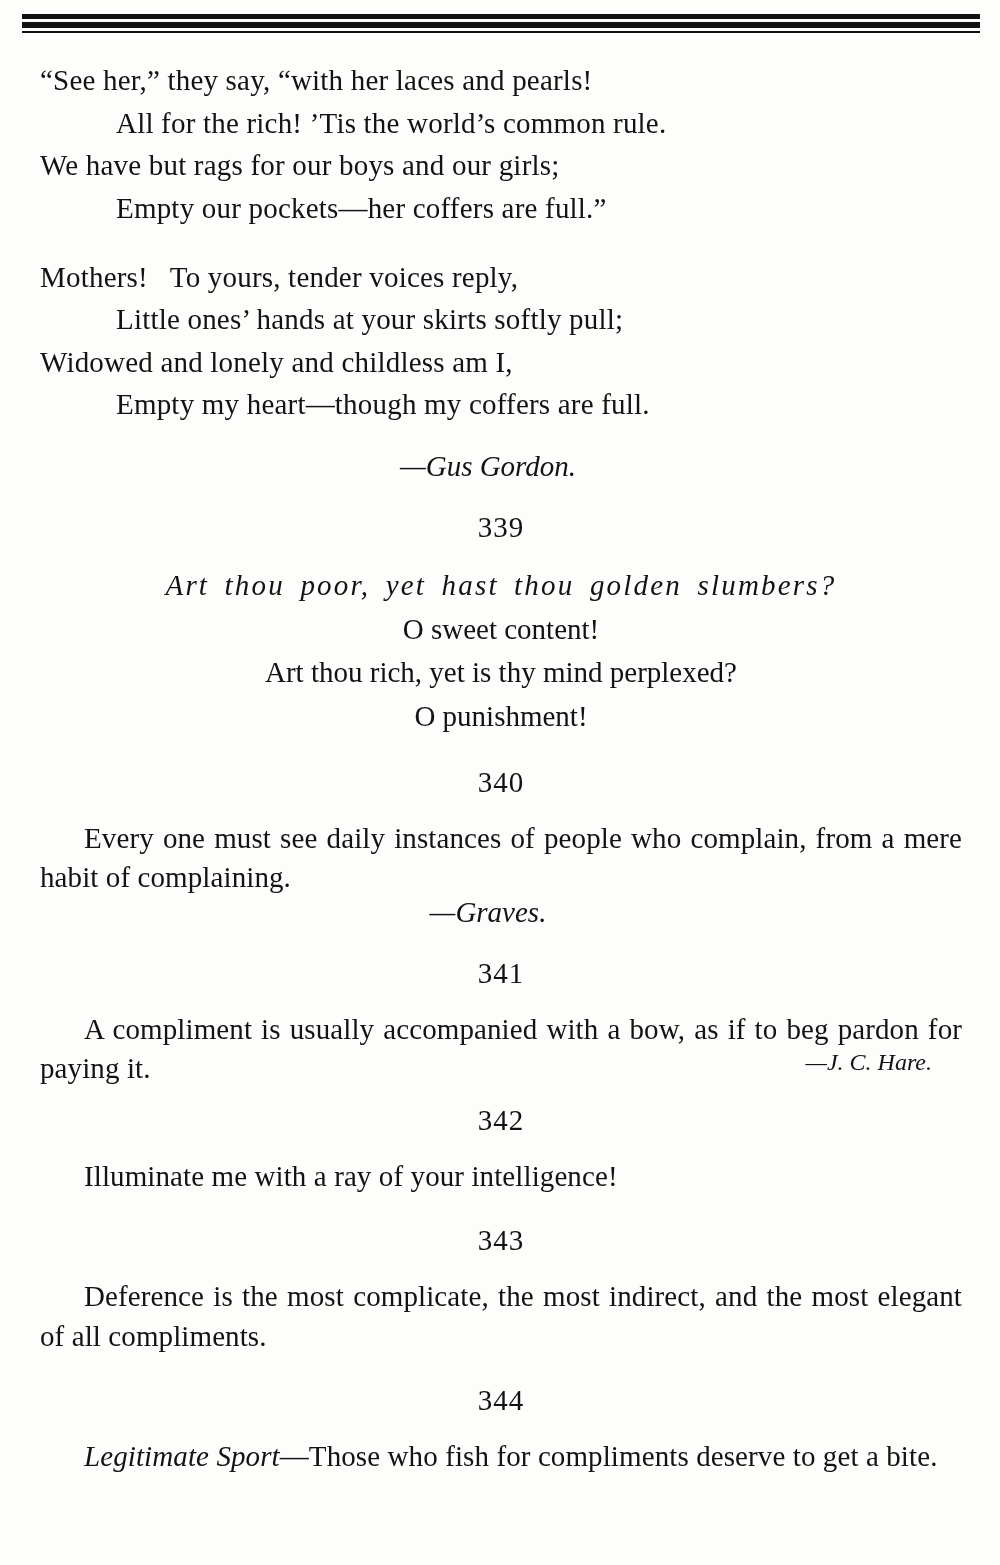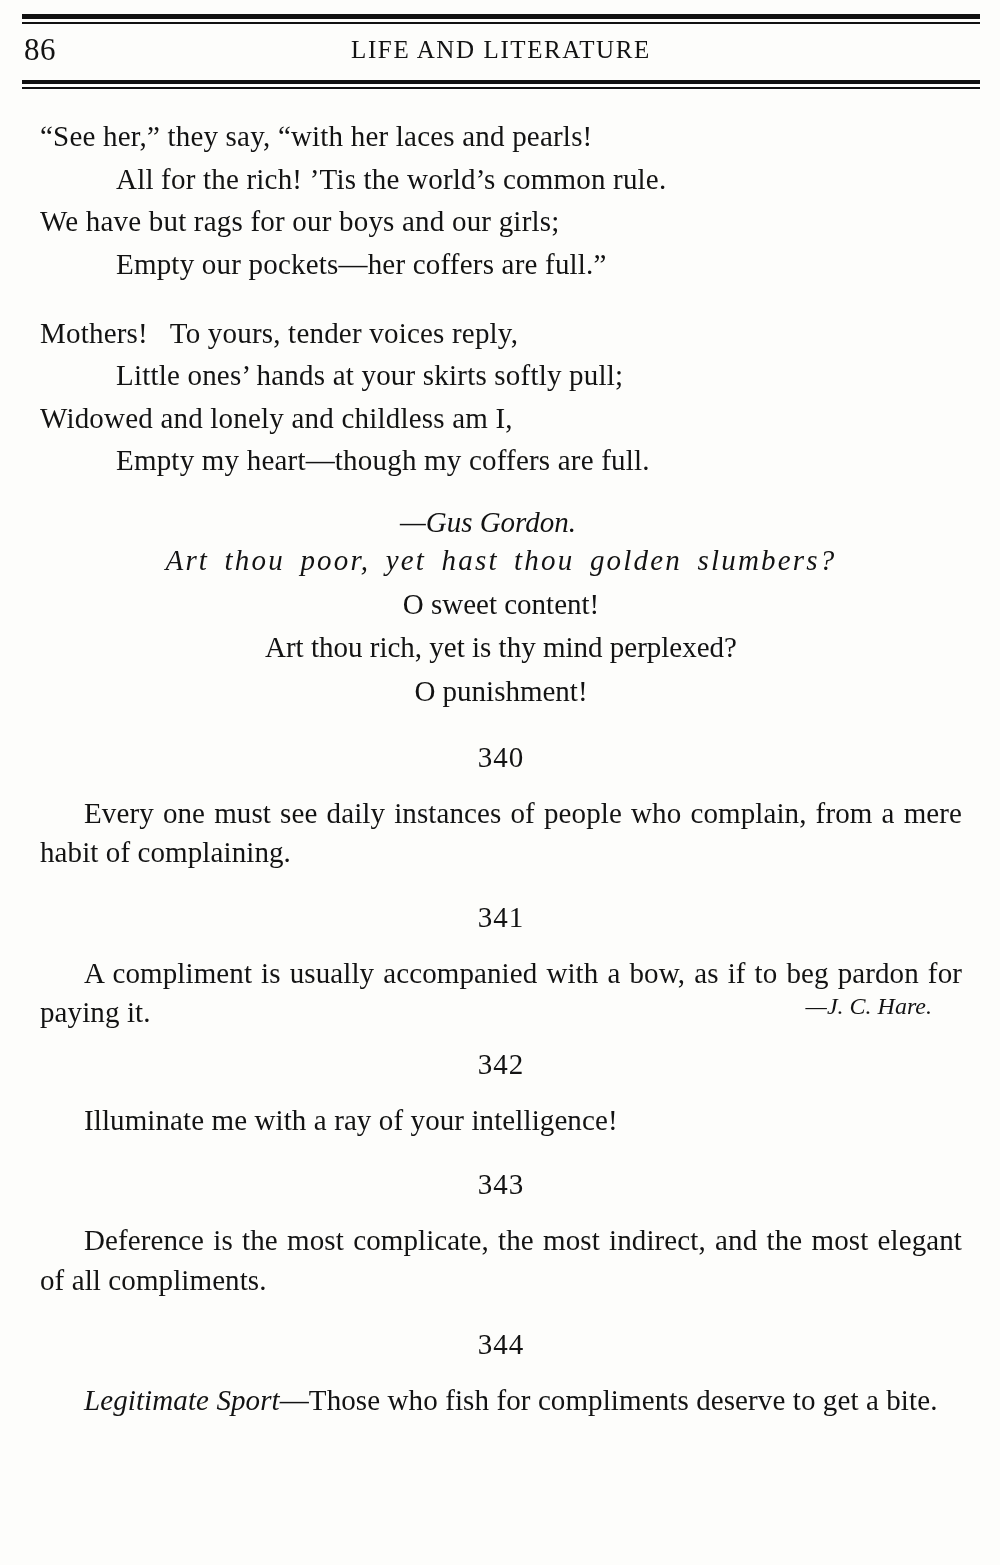--- a/index.html
+++ b/index.html
@@ -136,24 +136,20 @@
   }
 </style>
 </head>
 <body>
 
 <div class="page">
 
   <div class="rule-top"></div>
   <div class="rule-thin"></div>
 
-  <div class="header-row">
-    <div class="folio">86</div>
-    <div class="running-title">LIFE AND LITERATURE</div>
-  </div>
 
   <div class="rule-bottom"></div>
   <div class="rule-thin"></div>
 
   <div class="content">
 
     <div class="verse">
       <div class="stanza">
         <div class="line">“See her,” they say, “with her laces and pearls!</div>
         <div class="line indent">All for the rich! ’Tis the world’s common rule.</div>
@@ -162,31 +158,33 @@
       </div>
       <div class="stanza">
         <div class="line">Mothers!   To yours, tender voices reply,</div>
         <div class="line indent">Little ones’ hands at your skirts softly pull;</div>
         <div class="line">Widowed and lonely and childless am I,</div>
         <div class="line indent">Empty my heart—though my coffers are full.</div>
       </div>
     </div>
     <div class="attribution">—Gus Gordon.</div>
 
+    <div class="number">339</div>
     <div class="centered-verse">
       <div class="wide">Art  thou  poor,  yet  hast  thou  golden  slumbers?</div>
       <div>O sweet content!</div>
       <div>Art thou rich, yet is thy mind perplexed?</div>
       <div>O punishment!</div>
     </div>
 
     <div class="number">340</div>
     <div class="prose">
       <span class="first">Every one must see daily instances of people who complain, from a mere habit of complaining.</span>
     </div>
+    <div class="attribution">—Graves.</div>
 
     <div class="number">341</div>
     <div class="prose">
       <span class="first">A compliment is usually accompanied with a bow, as if to beg pardon for paying it.</span>
     </div>
     <div class="attribution-inline">—J. C. Hare.</div>
 
     <div class="number">342</div>
     <div class="prose">
       <span class="first">Illuminate me with a ray of your intelligence!</span>

